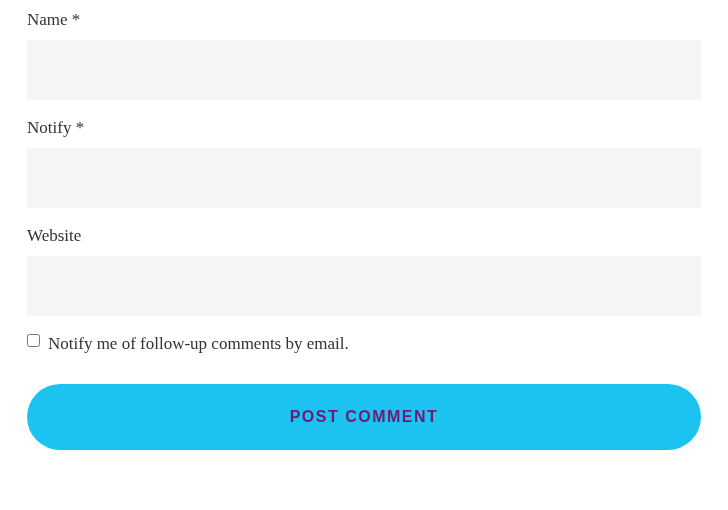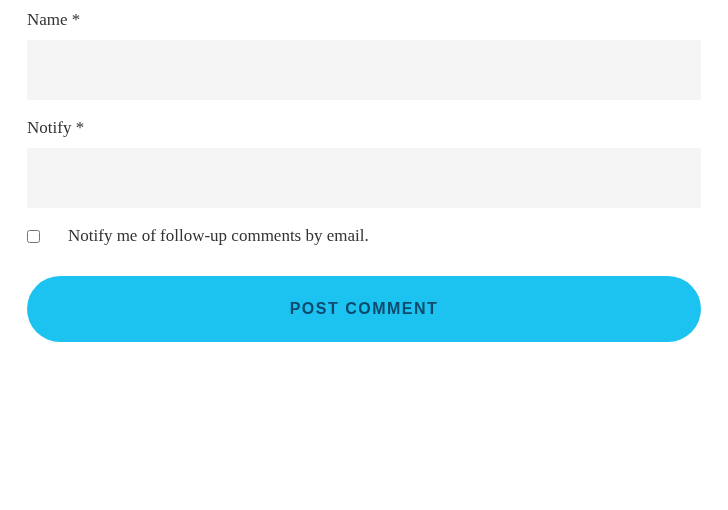--- a/index.html
+++ b/index.html
@@ -31,38 +31,37 @@
       width: 100%;
       height: 60px;
       background: #f5f5f5;
       border: none;
       padding: 10px;
       font-size: 15px;
     }
     .checkbox-group {
       margin-bottom: 18px;
       display: flex;
-      align-items: center;
+      align-items: flex-start;
       position: relative;
-      gap: 20px;
     }
     .checkbox-input {
       margin-right: 8px;
       width: 13px;
       height: 13px;
     }
     .checkbox-label {
       font-size: 17px;
       color: #333;
       font-family: Georgia, serif;
     }
     .submit-button {
       width: 100%;
       background: #1dc3f0;
-      color: #0c4a6e;
+      color: #701a75;
       border: none;
       border-radius: 40px;
       padding: 24px 0;
       font-size: 16px;
       font-weight: 600;
       letter-spacing: 1.5px;
       cursor: pointer;
       font-family: Arial, sans-serif;
       margin-top: 12px;
     }
@@ -79,20 +78,24 @@
   <div class="form-group">
     <label class="form-label">Name *</label>
     <input type="text" class="form-input" value="" style="">
   </div>
 
   <div class="form-group">
     <label class="form-label">Notify *</label>
     <input type="email" class="form-input" value="" style="">
   </div>
 
+  <div class="form-group">
+    <label class="form-label">Website</label>
+    <input type="text" class="form-input" value="" style="">
+  </div>
 
   <div class="checkbox-group">
     <input type="checkbox" class="checkbox-input" style="">
     <label class="checkbox-label">Notify me of follow-up comments by email.</label>
   </div>
 
 
   <button class="submit-button">POST COMMENT</button>
 </div>
 

